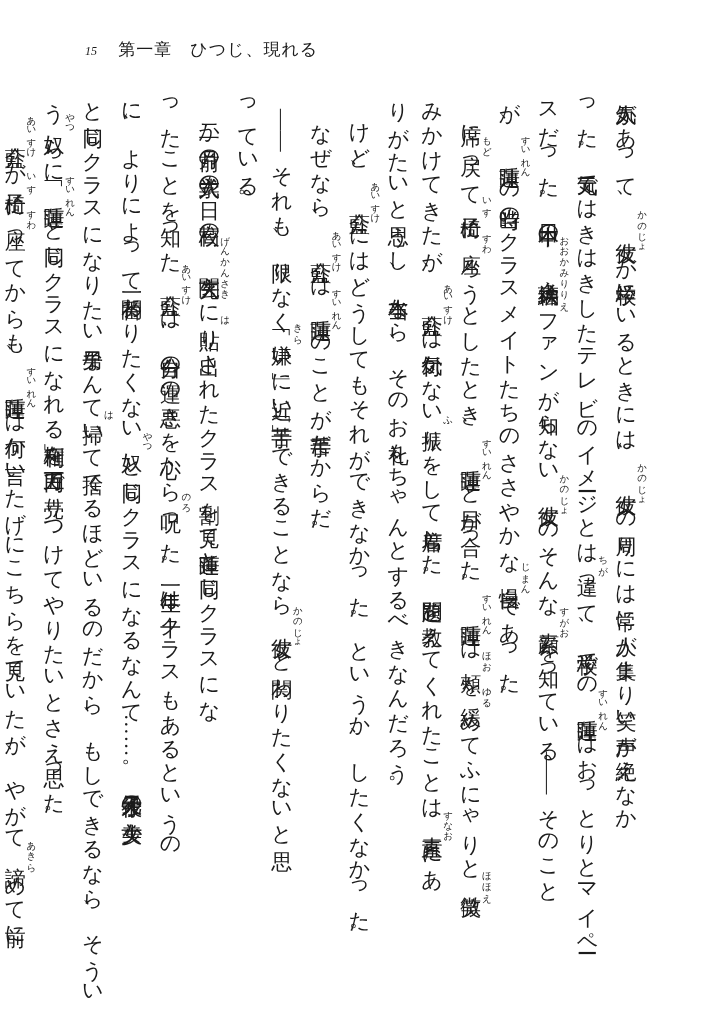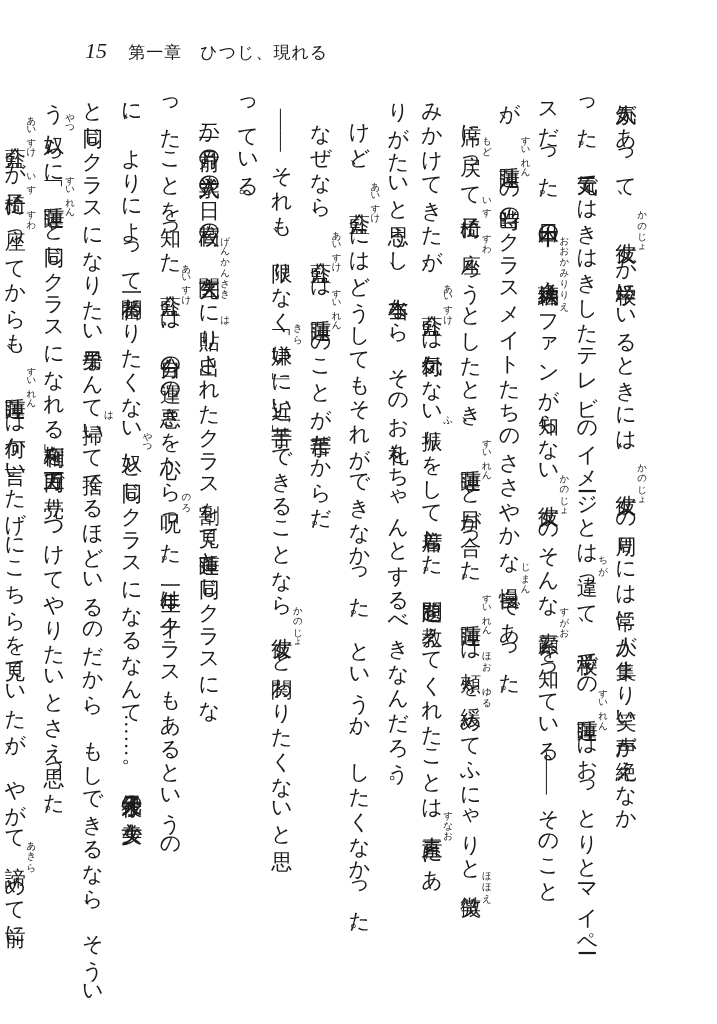--- a/index.html
+++ b/index.html
@@ -21,21 +21,21 @@
     position: absolute;
     top: 38px;
     left: 85px;
     font-size: 17px;
     letter-spacing: 1px;
     white-space: nowrap;
     color: #1b1b1b;
   }
   .page-num {
     font-style: italic;
-    font-size: 22px;
+    font-size: 12px;
     margin-right: 16px;
     letter-spacing: 0;
   }
   
   .body-text {
     position: absolute;
     top: 88px;
     right: 70px;
     width: 576px;
     height: 918px;

